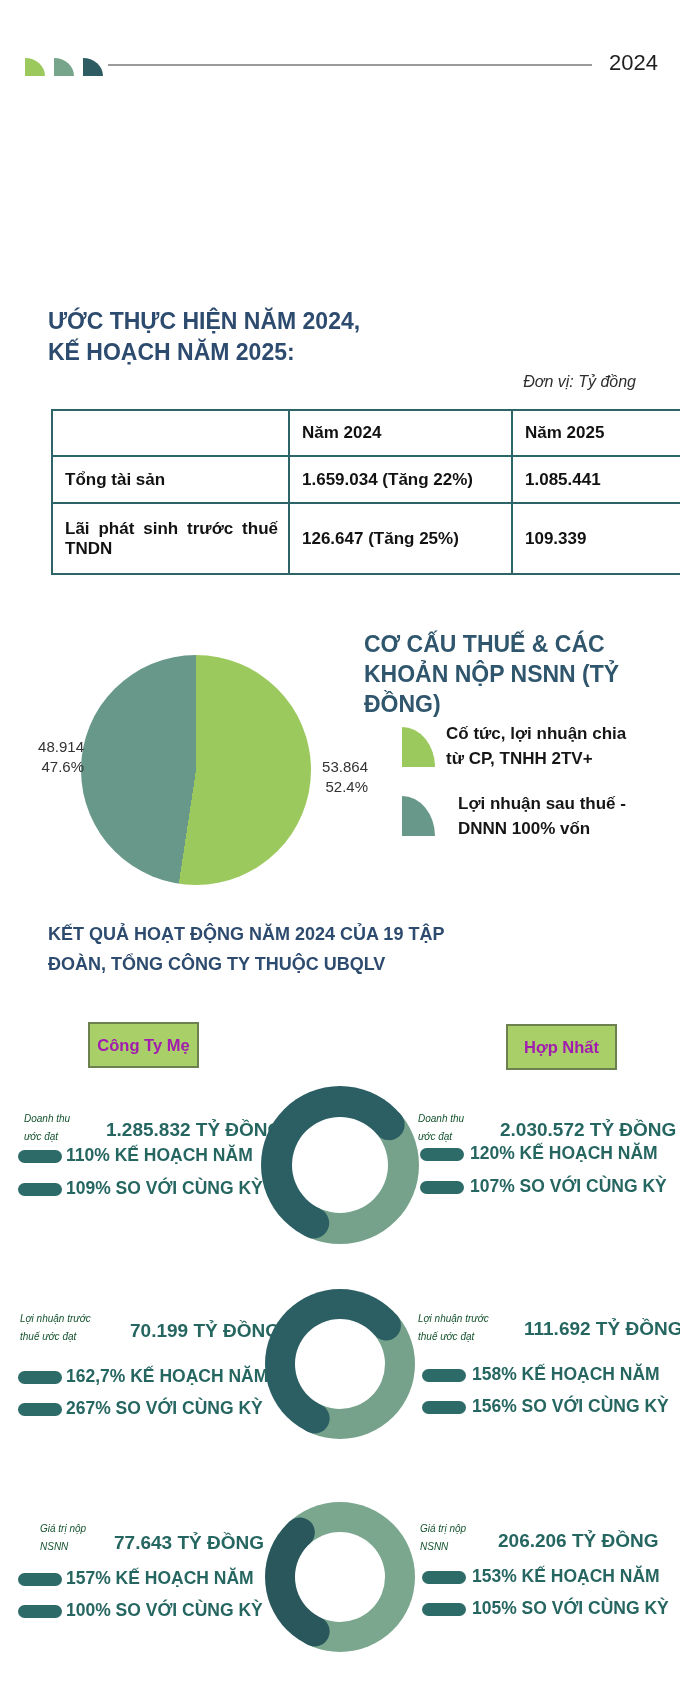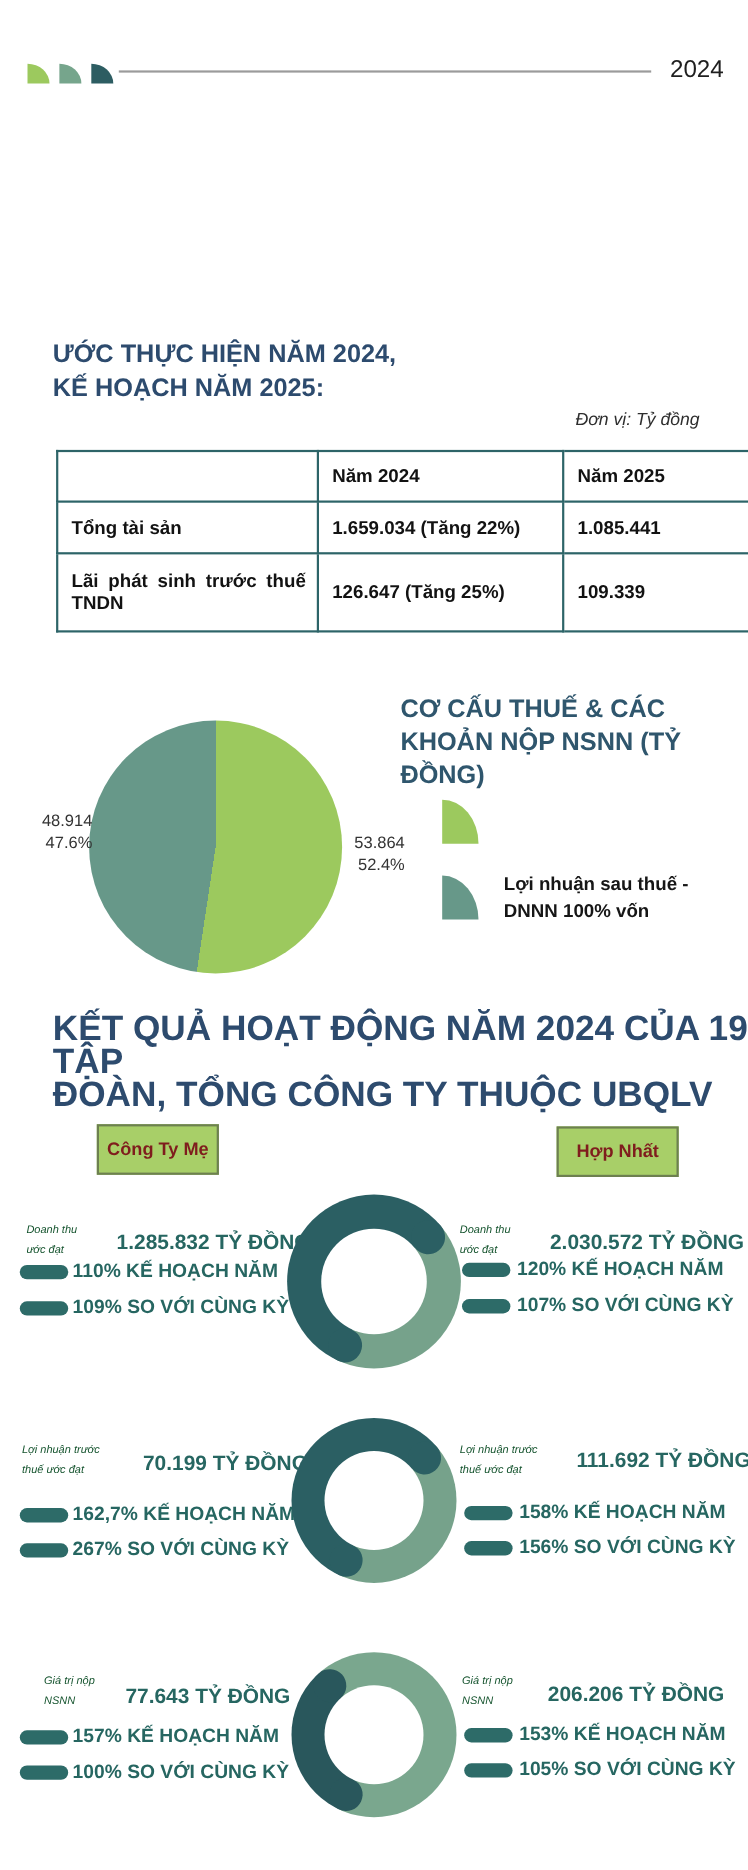--- a/index.html
+++ b/index.html
@@ -38,24 +38,24 @@
   .pie-heading{position:absolute;left:364px;top:629px;width:292px;font-size:23px;line-height:30px;
                font-weight:bold;color:#2f566d;}
   .qicon{position:absolute;width:33px;height:40px;border-radius:0 100% 0 0;}
   .qi1{left:402px;top:727px;background:#9cc95e;}
   .qi2{left:402px;top:796px;background:#679889;}
   .legend-text{position:absolute;left:446px;width:216px;font-size:17px;line-height:25px;
                font-weight:bold;color:#161616;}
   .lt1{top:721px;} .lt2{top:791px;margin-left:12px;}
 
   
-  .r-heading{position:absolute;left:48px;top:919px;font-size:32px;line-height:30px;
+  .r-heading{position:absolute;left:48px;top:919px;font-size:18px;line-height:30px;
              font-weight:bold;color:#2d4b6e;}
   .chip{position:absolute;width:107px;height:42px;background:#a8cf68;border:2px solid #6d8050;
-        display:flex;align-items:center;justify-content:center;font-size:16.5px;font-weight:bold;color:#7f1d1d;}
+        display:flex;align-items:center;justify-content:center;font-size:16.5px;font-weight:bold;color:#a21caf;}
   .chip-left{left:88px;top:1022px;}
   .chip-right{left:506px;top:1024px;}
 
   .metric-label{position:absolute;font-size:10px;line-height:18px;font-style:italic;color:#14532d;}
   .stat-value{position:absolute;font-size:19px;font-weight:bold;color:#266661;white-space:nowrap;}
   .stat-line{position:absolute;font-size:17.5px;font-weight:bold;color:#266661;white-space:nowrap;}
   .bar{position:absolute;width:44px;height:13px;border-radius:7px;background:#2d6b68;}
 
   
   .donut{position:absolute;border-radius:50%;}
@@ -142,20 +142,22 @@
 
   <div class="pie"></div>
   <div class="pie-lab pie-lab-left pre">48.914
 47.6%</div>
   <div class="pie-lab pie-lab-right pre">53.864
 52.4%</div>
   <div class="pie-heading pre">CƠ CẤU THUẾ &amp; CÁC
 KHOẢN NỘP NSNN (TỶ
 ĐỒNG)</div>
   <span class="qicon qi1"></span>
+  <div class="legend-text lt1 pre">Cố tức, lợi nhuận chia
+từ CP, TNHH 2TV+</div>
   <span class="qicon qi2"></span>
   <div class="legend-text lt2 pre">Lợi nhuận sau thuế -
 DNNN 100% vốn</div>
 
   <div class="r-heading pre">KẾT QUẢ HOẠT ĐỘNG NĂM 2024 CỦA 19 TẬP
 ĐOÀN, TỔNG CÔNG TY THUỘC UBQLV</div>
   <div class="chip chip-left">Công Ty Mẹ</div>
   <div class="chip chip-right">Hợp Nhất</div>
 
   <div class="metric-label m1-label-l pre">Doanh thu

